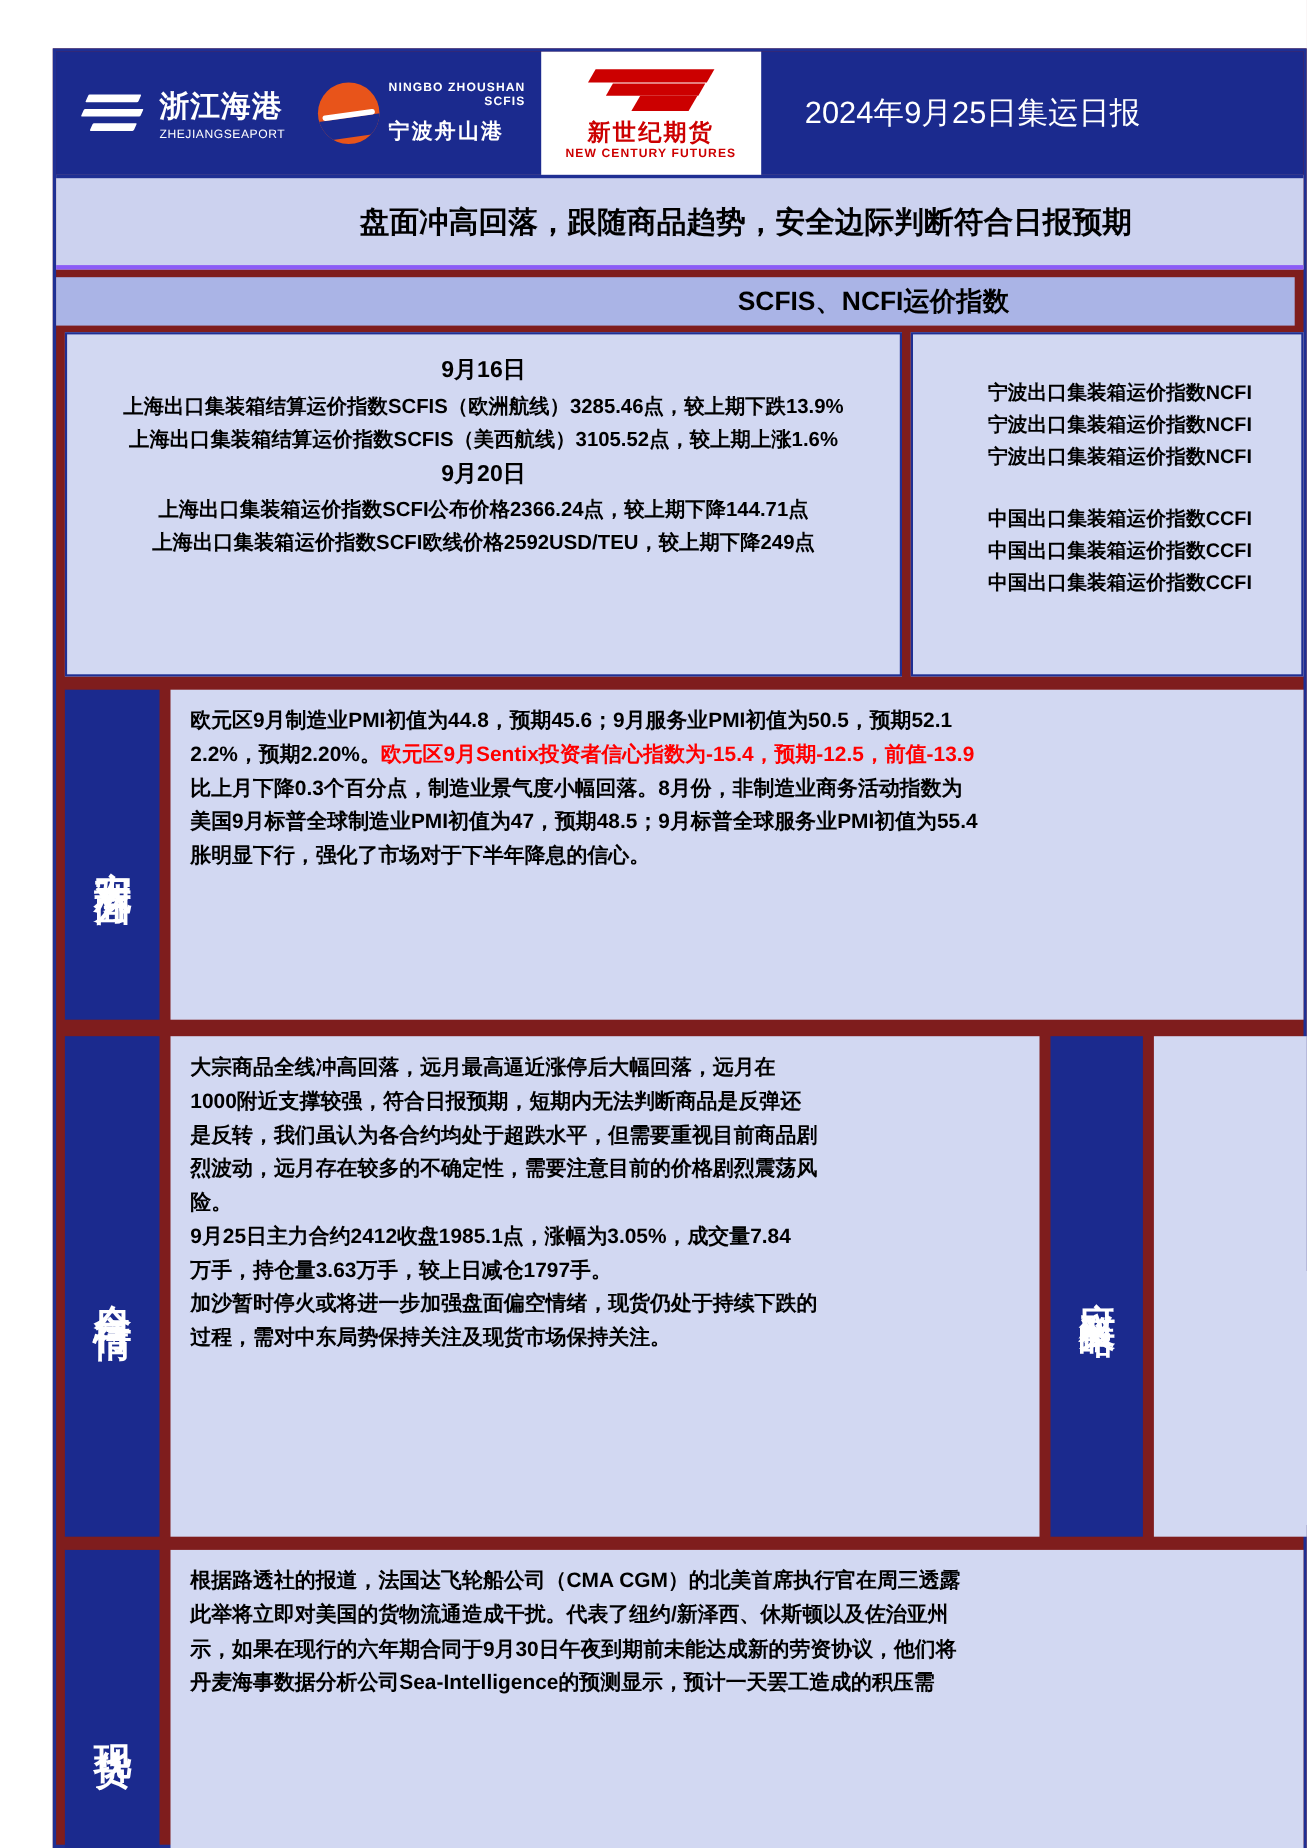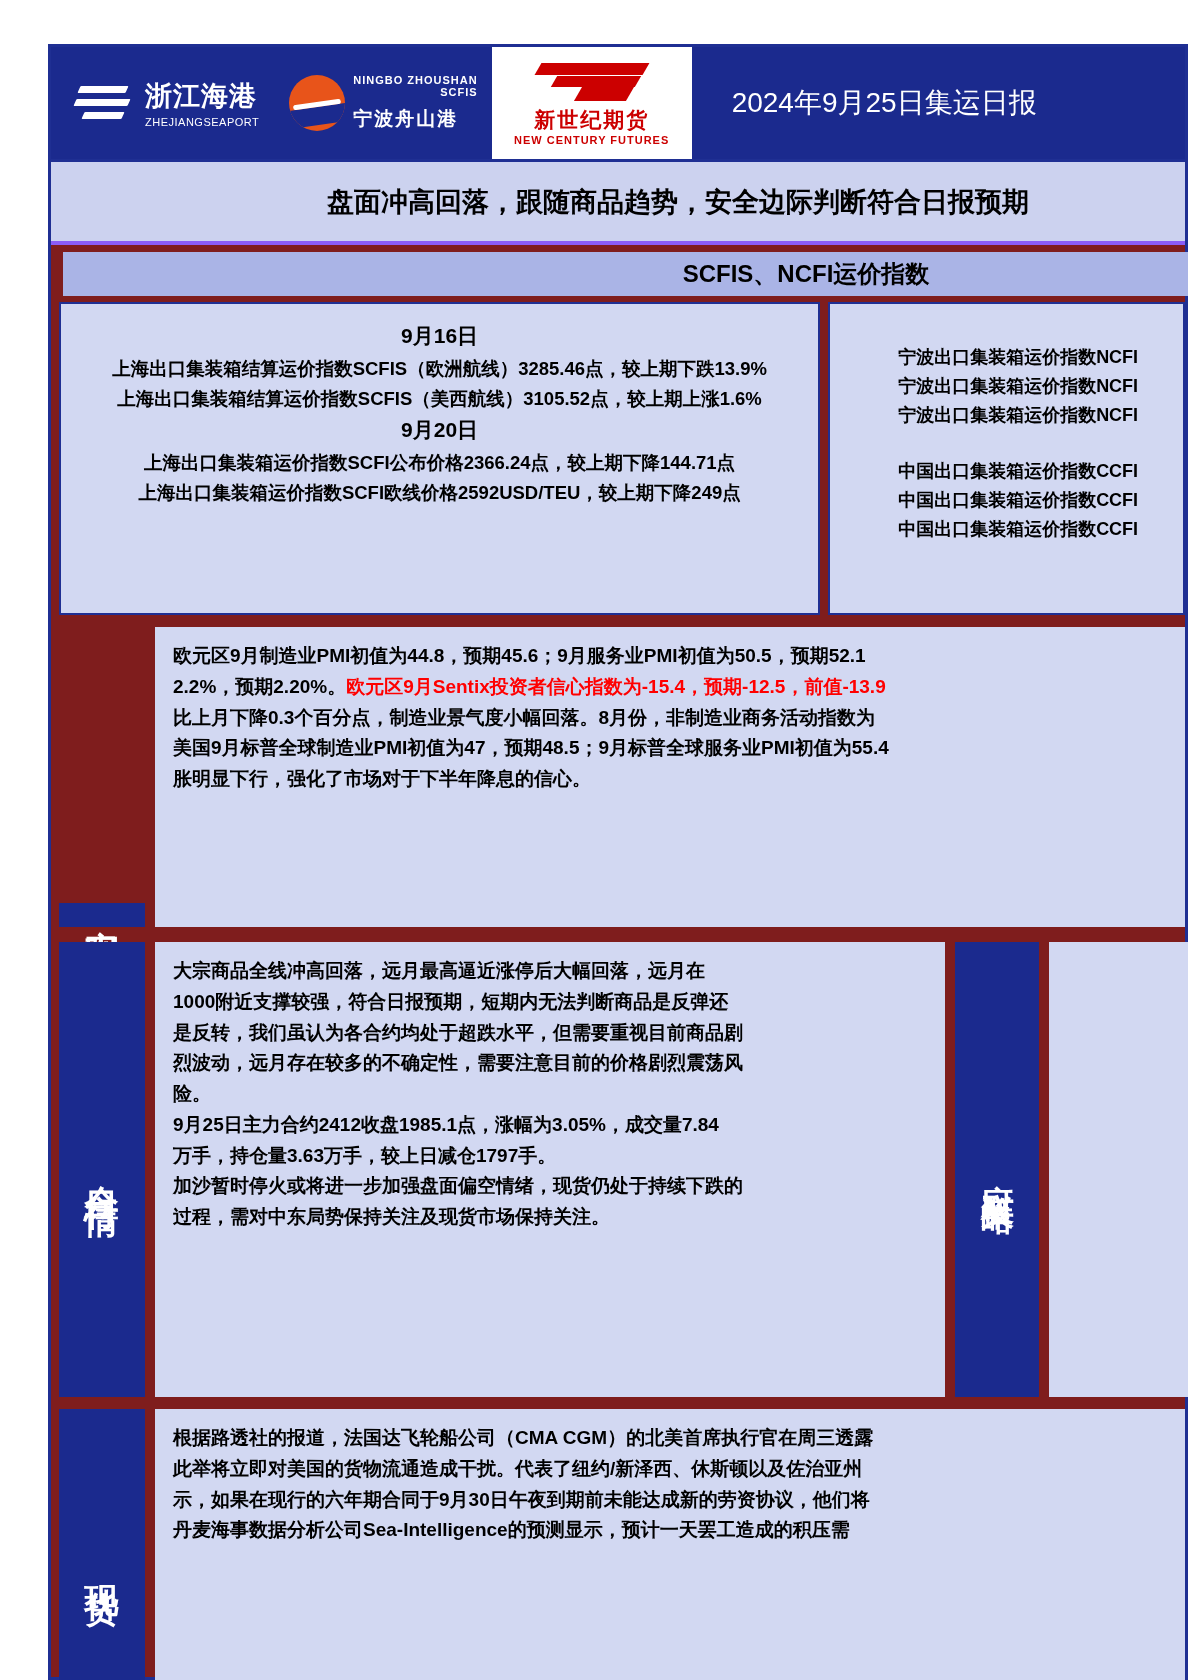--- a/index.html
+++ b/index.html
@@ -161,21 +161,21 @@
   .headline span {
     font-size: 27px;
     font-weight: bold;
     color: #000;
     white-space: nowrap;
     padding-left: 120px;
   }
   
   .indexbar {
     position: absolute;
-    left: 12px; top: 205px;
+    left: 0; top: 205px;
     width: 1126px;
     height: 44px;
     background: #aab4e6;
     display: flex;
     align-items: center;
     justify-content: center;
   }
   .indexbar span {
     font-size: 24px;
     font-weight: bold;
@@ -244,21 +244,21 @@
     padding: 14px 18px;
     font-size: 19px;
     font-weight: bold;
     line-height: 1.62;
     color: #000;
     flex: none;
     overflow: hidden;
   }
   .hl-red { color: #ff0000; }
   
-  #sec-macro { top: 580px; height: 300px; align-items: flex-end; }
+  #sec-macro { top: 580px; height: 300px; }
   #sec-macro .sec-body { width: 1030px; height: 300px; white-space: nowrap; }
   
   #sec-today { top: 895px; height: 455px; }
   #sec-today .sec-body.market { width: 790px; height: 455px; }
   #sec-today .sec-label.strategy {
     background: #1b2a8e;
     width: 84px;
     height: 455px;
     font-size: 33px;
   }

